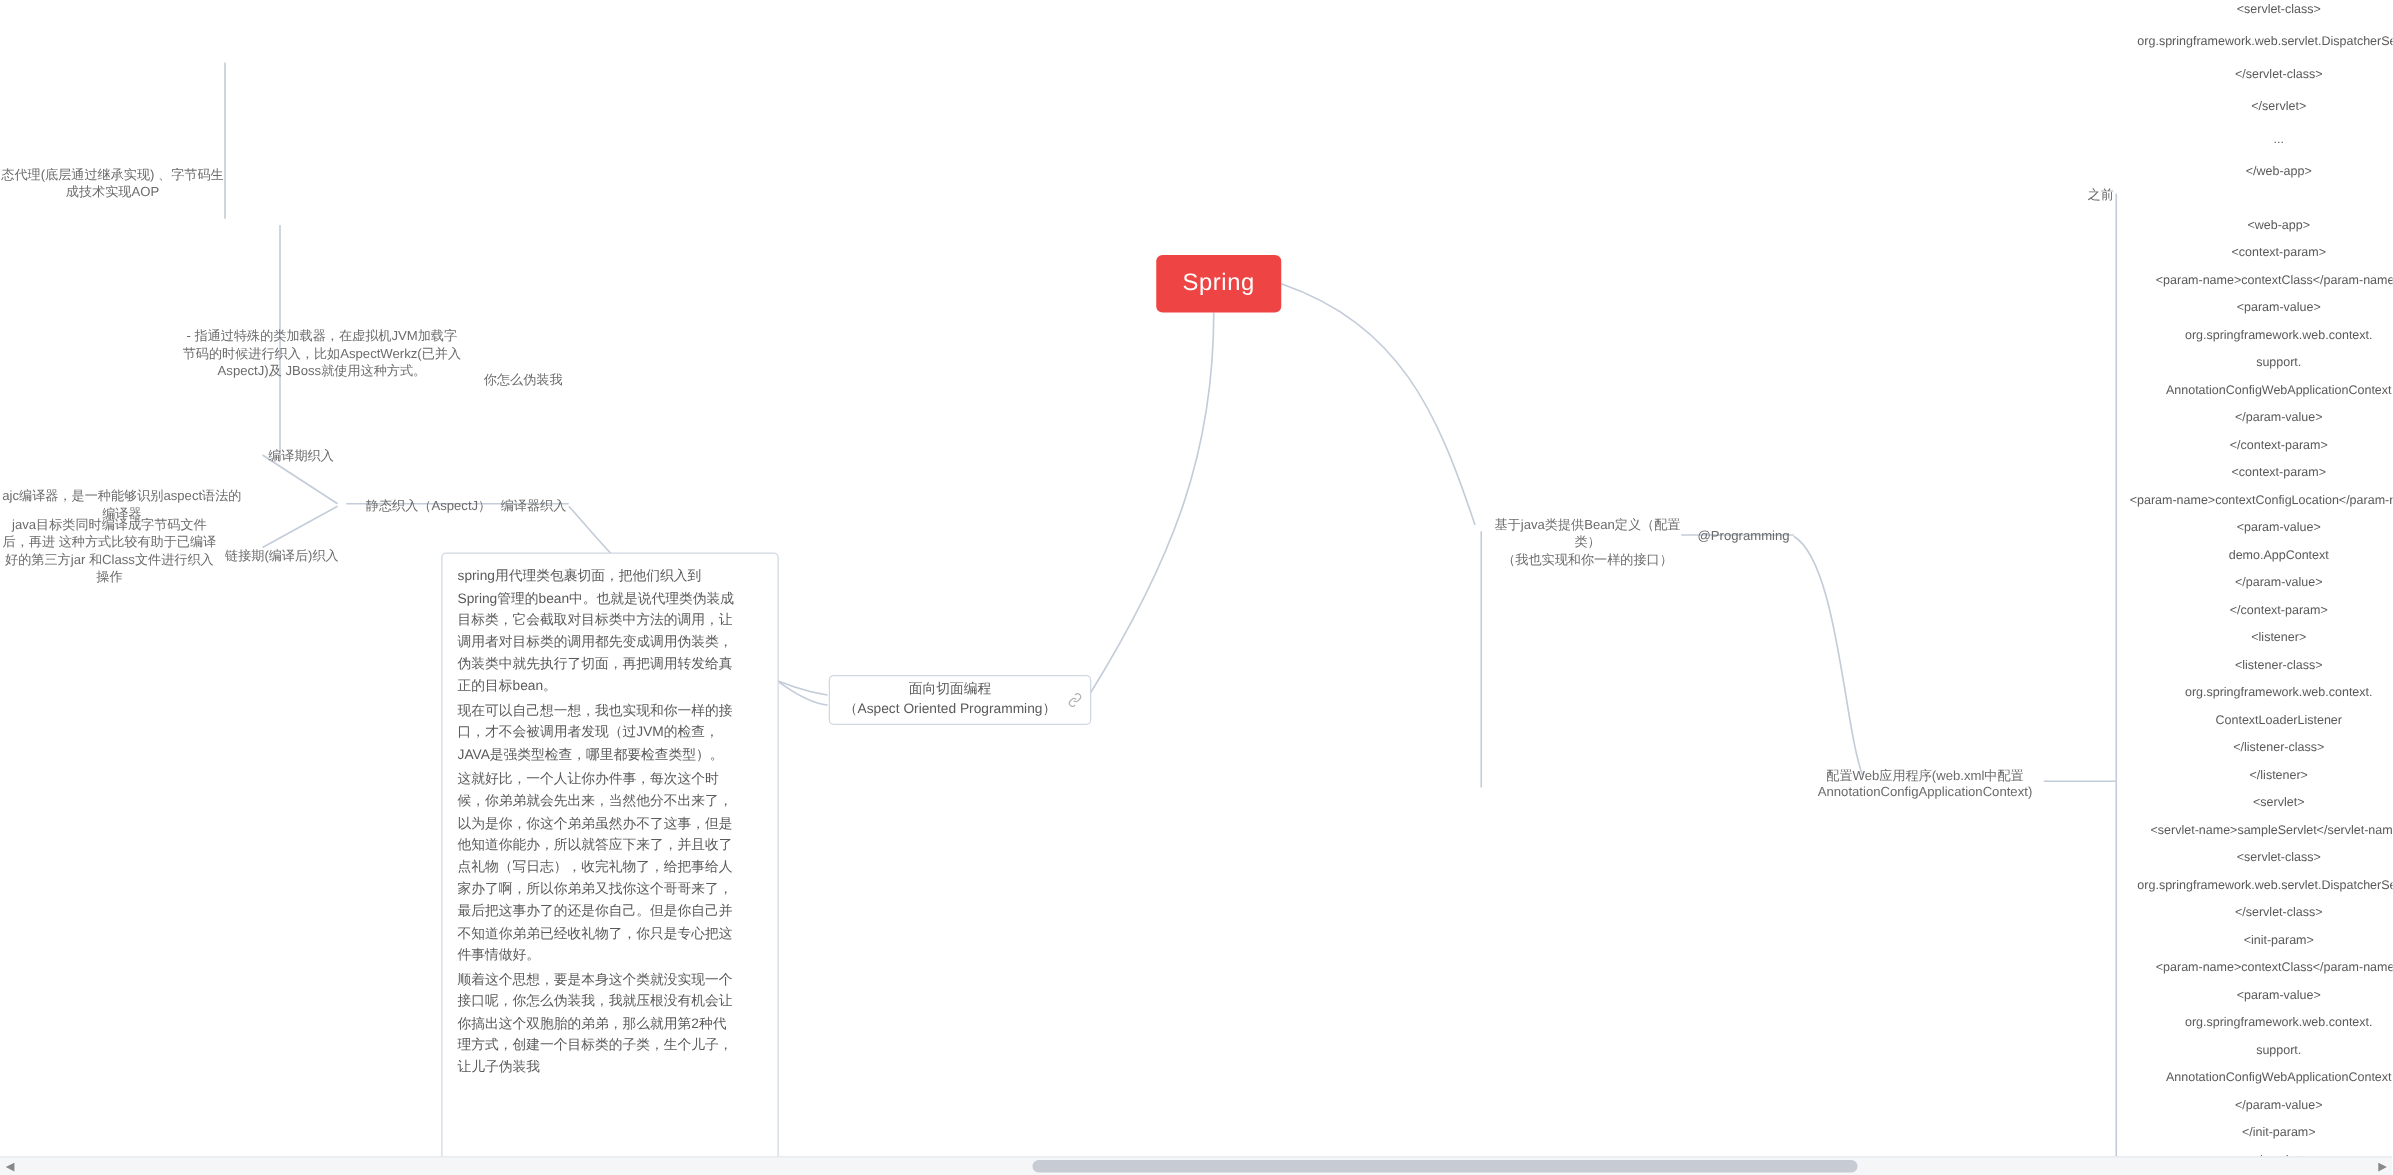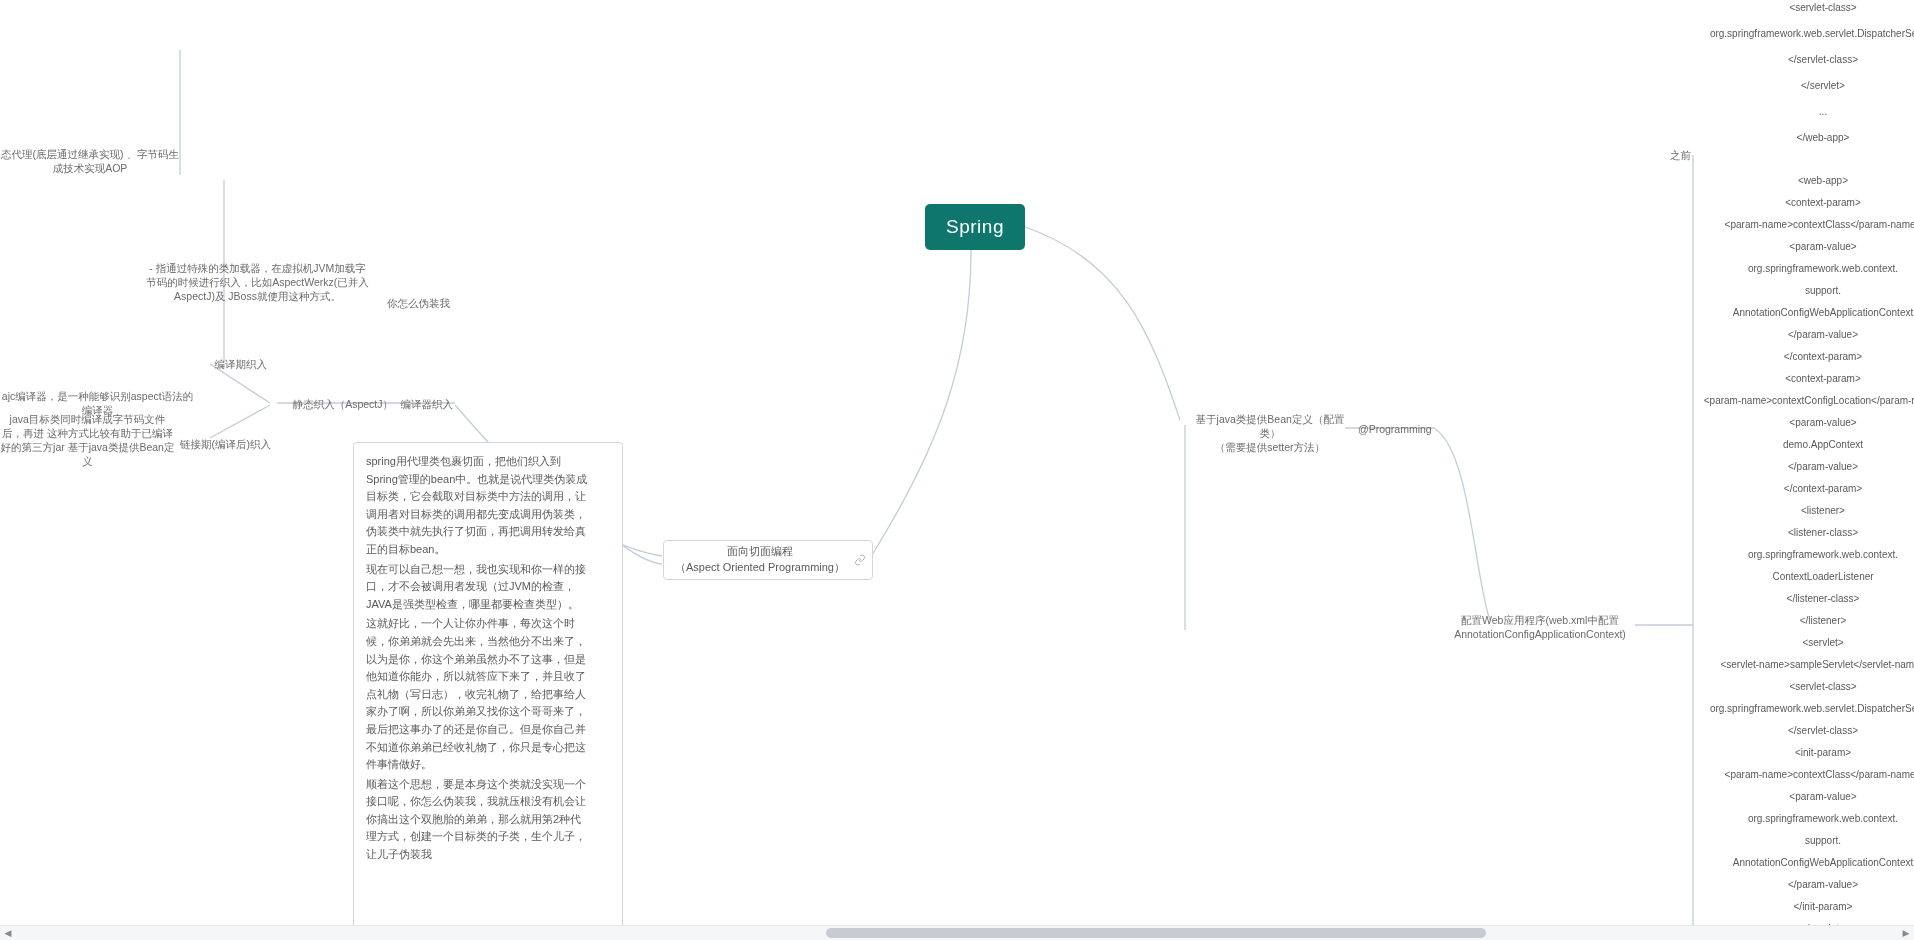--- a/index.html
+++ b/index.html
@@ -1,18 +1,18 @@
 <!DOCTYPE html>
 <html><head>
 <meta charset="utf-8">
 <style>
   html,body{margin:0;padding:0;width:1914px;height:940px;overflow:hidden;font-family:"Helvetica Neue","PingFang SC","Microsoft YaHei",Arial,sans-serif;background:#fff;color:#555}
   .canvas{position:relative;width:1914px;height:940px}
   svg.edges{position:absolute;left:0;top:0;width:1914px;height:940px;pointer-events:none}
-  .root{position:absolute;left:925px;top:204px;width:100px;height:46px;background:#0f766e;color:#fff;border-radius:5px;display:flex;align-items:center;justify-content:center;font-size:19px;letter-spacing:.5px}
+  .root{position:absolute;left:925px;top:204px;width:100px;height:46px;background:#ef4444;color:#fff;border-radius:5px;display:flex;align-items:center;justify-content:center;font-size:19px;letter-spacing:.5px}
   .node{position:absolute;background:#fff;border:1px solid #d0d7e2;border-radius:4px;box-shadow:0 0 0 1px rgba(0,0,0,0);font-size:11px;color:#5a5a5a;display:flex;align-items:center;justify-content:center;text-align:center;padding:6px 10px;box-sizing:border-box;line-height:1.45}
   .node .icon{position:absolute;right:5px;top:50%;transform:translateY(-50%);width:14px;height:14px;display:flex;align-items:center;justify-content:center;opacity:.65}
   .label{position:absolute;font-size:10.5px;color:#6b6b6b;white-space:nowrap}
   .label.right{text-align:right}
   .ml{white-space:normal;text-align:center}
   .xmlLine{position:absolute;font-size:10px;color:#5a5a5a;width:260px;text-align:center;white-space:nowrap}
   .block{position:absolute;border:1px solid #d0d7e2;border-radius:4px;padding:10px 12px;font-size:11px;color:#5a5a5a;line-height:1.6;background:#fff}
   .block p{margin:0 18px 2px 0}
   .scrollbar-h{position:absolute;left:0;right:0;bottom:0;height:14px;background:#f5f6f8;border-top:1px solid #e6e8ec}
   .scrollbar-h .thumb{position:absolute;left:826px;top:2px;height:10px;width:660px;border-radius:6px;background:#c7ccd4}
@@ -68,46 +68,46 @@
       <span>（Aspect Oriented Programming）</span>
     </div>
     <span class="icon">
       <svg width="12" height="12" viewBox="0 0 24 24" stroke="#8a8a8a" stroke-width="2" fill="none">
           <path d="M10 13a5 5 0 0 0 7 0l3-3a5 5 0 0 0-7-7l-1 1"></path>
           <path d="M14 11a5 5 0 0 0-7 0l-3 3a5 5 0 0 0 7 7l1-1"></path>
         </svg>
     </span>
   </div>
 
-  <div class="label ml" style="left:0;top:148px;width:180px">态代理(底层通过继承实现) 、字节码生成技术实现AOP</div>
+  <div class="label ml" style="left:0;top:133px;width:180px">态代理(底层通过继承实现) 、字节码生成技术实现AOP</div>
 
   <div class="label right" style="left:380px;top:297px;width:70px">你怎么伪装我</div>
   <div class="label ml" style="left:145px;top:262px;width:225px">- 指通过特殊的类加载器，在虚拟机JVM加载字节码的时候进行织入，比如AspectWerkz(已并入AspectJ)及 JBoss就使用这种方式。</div>
 
   <div class="label right" style="left:212px;top:358px;width:55px">编译期织入</div>
 
   <div class="label right" style="left:180px;top:438px;width:90px">链接期(编译后)织入</div>
-  <div class="label ml" style="left:0;top:413px;width:175px">java目标类同时编译成字节码文件后，再进 这种方式比较有助于已编译好的第三方jar 基于java类提供Bean定义</div>
+  <div class="label ml" style="left:0;top:413px;width:175px">java目标类同时编译成字节码文件后，再进 这种方式比较有助于已编译好的第三方jar 和Class文件进行织入操作</div>
 
   <div class="label ml" style="left:0;top:390px;width:195px">ajc编译器，是一种能够识别aspect语法的编译器</div>
 
   <div class="label right" style="left:278px;top:398px;width:115px">静态织入（AspectJ）</div>
   <div class="label right" style="left:398px;top:398px;width:55px">编译器织入</div>
 
   <div class="block" style="left:353px;top:442px;width:244px;height:520px;overflow:hidden">
     <p id="nb0">spring用代理类包裹切面，把他们织入到Spring管理的bean中。也就是说代理类伪装成目标类，它会截取对目标类中方法的调用，让调用者对目标类的调用都先变成调用伪装类，伪装类中就先执行了切面，再把调用转发给真正的目标bean。</p>
     <p id="nb1">现在可以自己想一想，我也实现和你一样的接口，才不会被调用者发现（过JVM的检查，JAVA是强类型检查，哪里都要检查类型）。</p>
     <p id="nb3">这就好比，一个人让你办件事，每次这个时候，你弟弟就会先出来，当然他分不出来了，以为是你，你这个弟弟虽然办不了这事，但是他知道你能办，所以就答应下来了，并且收了点礼物（写日志），收完礼物了，给把事给人家办了啊，所以你弟弟又找你这个哥哥来了，最后把这事办了的还是你自己。但是你自己并不知道你弟弟已经收礼物了，你只是专心把这件事情做好。</p>
     <p id="nb4">顺着这个思想，要是本身这个类就没实现一个接口呢，你怎么伪装我，我就压根没有机会让你搞出这个双胞胎的弟弟，那么就用第2种代理方式，创建一个目标类的子类，生个儿子，让儿子伪装我</p>
 
   </div>
 
   <div class="label ml" style="left:1195px;top:413px;width:150px">
     <span>基于java类提供Bean定义（配置类）</span><br>
-    <span>（需要提供setter方法）</span>
+    <span>（我也实现和你一样的接口）</span>
   </div>
   <div class="label" style="left:1358px;top:423px">@Programming</div>
 
   <div class="label ml" style="left:1445px;top:614px;width:190px">
     <span>配置Web应用程序(web.xml中配置</span><br>
     <span>AnnotationConfigApplicationContext)</span>
   </div>
 
   <div class="label" style="left:1670px;top:149px">之前</div>
 

